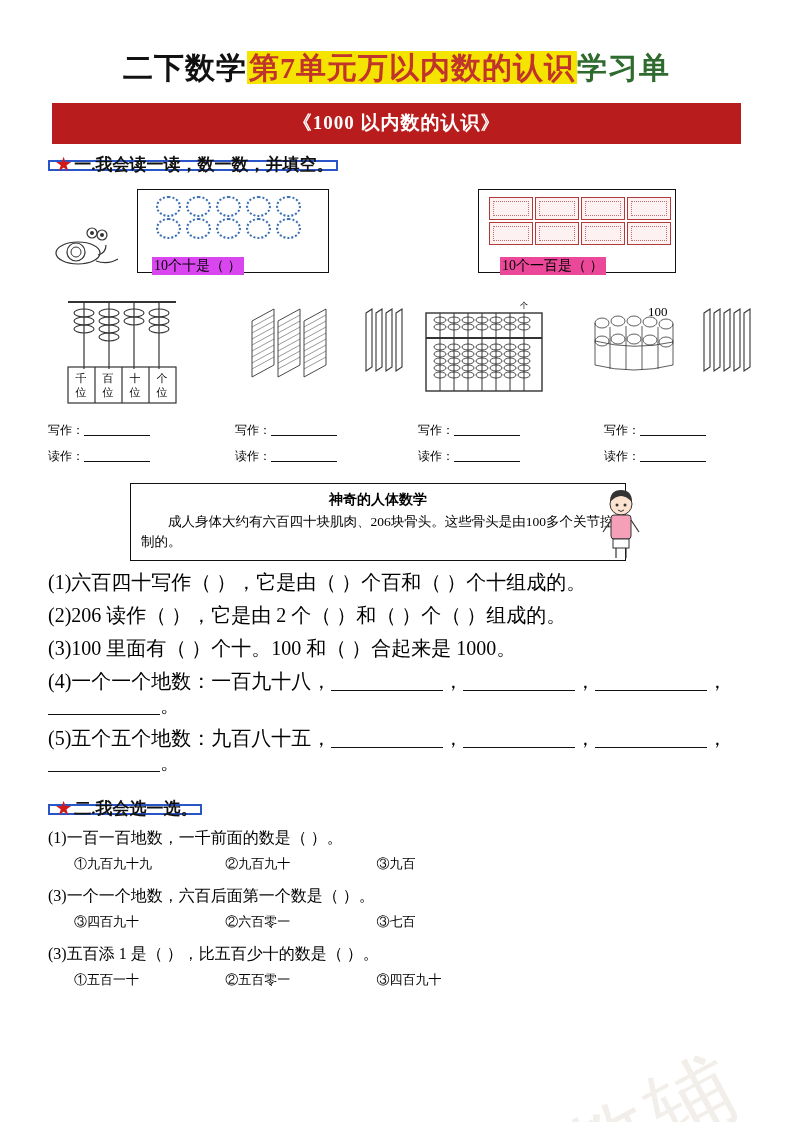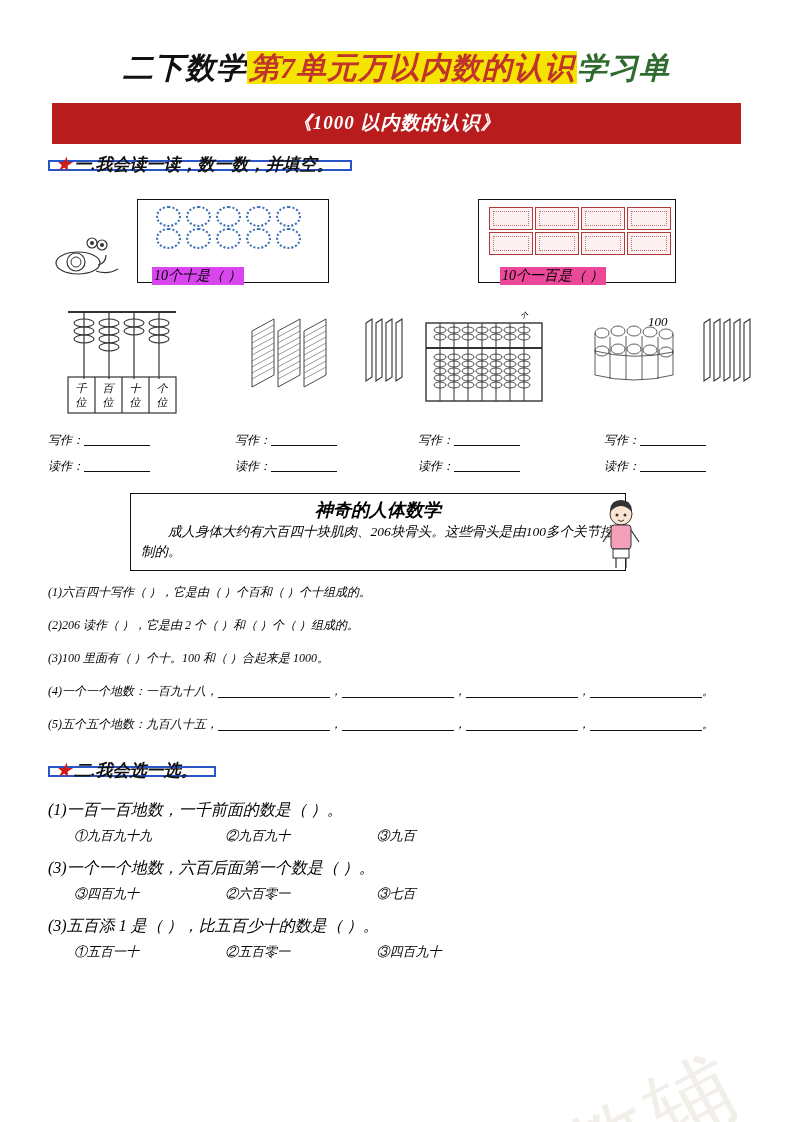--- a/index.html
+++ b/index.html
@@ -19,21 +19,21 @@
     font-size:86px;
     color:#f2eeea;
     font-family:"Liberation Serif", serif;
     transform:rotate(-28deg);
     transform-origin:right bottom;
     letter-spacing:6px;
     pointer-events:none;
     z-index:0;
     white-space:nowrap;
   }
-  .content{position:relative;z-index:2;font-style:italic;}
+  .content{position:relative;z-index:2;}
 
   
   .title{
     text-align:center;
     margin-top:48px;
     font-size:30px;
     font-weight:bold;
     letter-spacing:1px;
     font-family:"Liberation Serif", serif;
   }
@@ -47,24 +47,24 @@
     color:#fff;
     text-align:center;
     font-size:19px;
     font-weight:bold;
     padding:7px 0 8px 0;
     letter-spacing:1px;
   }
 
   
   .sec{
-    margin:16px 0 10px 48px;
+    margin:16px 0 0 48px;
     display:inline-block;
     border:2px solid #2a55c8;
-    padding:3px 16px 4px 6px;
+    padding:3px 2px 4px 6px;
     font-size:17px;
     font-weight:bold;
     color:#111;
   }
   .sec .star{color:#d11a1a;font-size:17px;margin-right:3px;}
   .sec-wrap{line-height:0;}
 
   
   .fig-row1{position:relative;height:110px;margin-top:14px;}
   .box-a{position:absolute;left:137px;top:4px;width:190px;height:82px;border:1.6px solid #111;}
@@ -95,26 +95,26 @@
   
   .factbox{
     position:relative;
     margin:4px 0 0 130px;
     width:474px;
     border:1.5px solid #111;
     padding:6px 10px 8px 10px;
     font-size:13.5px;
     line-height:20px;
   }
-  .factbox .ft{text-align:center;font-weight:bold;font-size:18px;margin-bottom:2px;}
+  .factbox .ft{text-align:center;font-weight:bold;font-size:14px;margin-bottom:2px;}
   .factbox p{margin:0;text-indent:2em;}
   .girl{position:absolute;right:-18px;top:6px;width:44px;height:70px;}
 
   
-  .q{font-size:12px;margin:9px 0 0 48px;line-height:24px;}
+  .q{font-size:20px;margin:9px 0 0 48px;line-height:24px;}
   .blank{display:inline-block;border-bottom:1.1px solid #111;min-width:62px;height:15px;vertical-align:-3px;}
   .blank.lg{min-width:112px;}
 
   
   .q2{font-size:16px;margin:10px 0 0 48px;line-height:26px;}
   .opts{font-size:13px;margin:4px 0 0 74px;}
   .opts span.op{display:inline-block;min-width:148px;}
 </style>
 </head>
 <body>

